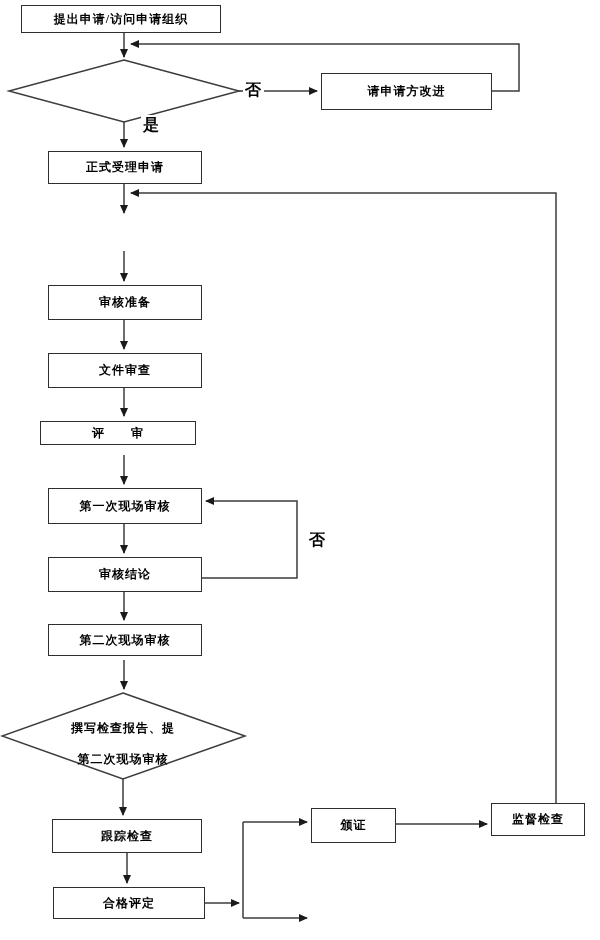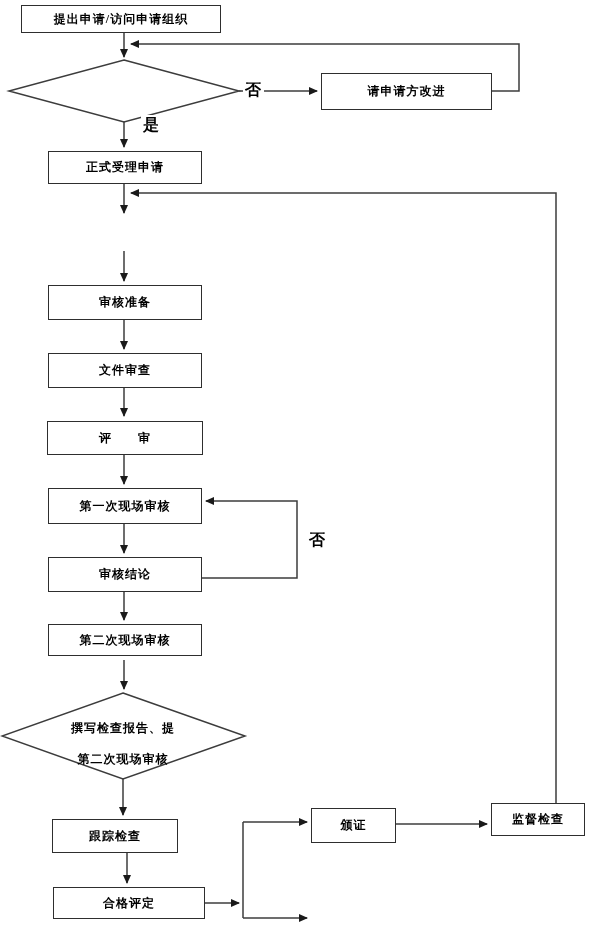--- a/index.html
+++ b/index.html
@@ -98,33 +98,33 @@
   </div>
   <div class="node" style="left:48px;top:151px;width:154px;height:33px">
     <span>正式受理申请</span>
   </div>
   <div class="node" style="left:48px;top:285px;width:154px;height:35px">
     <span>审核准备</span>
   </div>
   <div class="node" style="left:48px;top:353px;width:154px;height:35px">
     <span>文件审查</span>
   </div>
-  <div class="node" style="left:47px;top:421px;width:156px;height:34px">
+  <div class="node" style="left:40px;top:421px;width:156px;height:24px">
     <span>评　　审</span>
   </div>
   <div class="node" style="left:48px;top:488px;width:154px;height:36px">
     <span>第一次现场审核</span>
   </div>
   <div class="node" style="left:48px;top:557px;width:154px;height:35px">
     <span>审核结论</span>
   </div>
   <div class="node" style="left:48px;top:624px;width:154px;height:32px">
     <span>第二次现场审核</span>
   </div>
-  <div class="node" style="left:52px;top:819px;width:126px;height:34px">
+  <div class="node" style="left:52px;top:819px;width:150px;height:34px">
     <span>跟踪检查</span>
   </div>
   <div class="node" style="left:53px;top:887px;width:152px;height:32px">
     <span>合格评定</span>
   </div>
   <div class="node" style="left:311px;top:808px;width:85px;height:35px">
     <span>颁证</span>
   </div>
   <div class="node" style="left:491px;top:803px;width:94px;height:33px">
     <span>监督检查</span>

